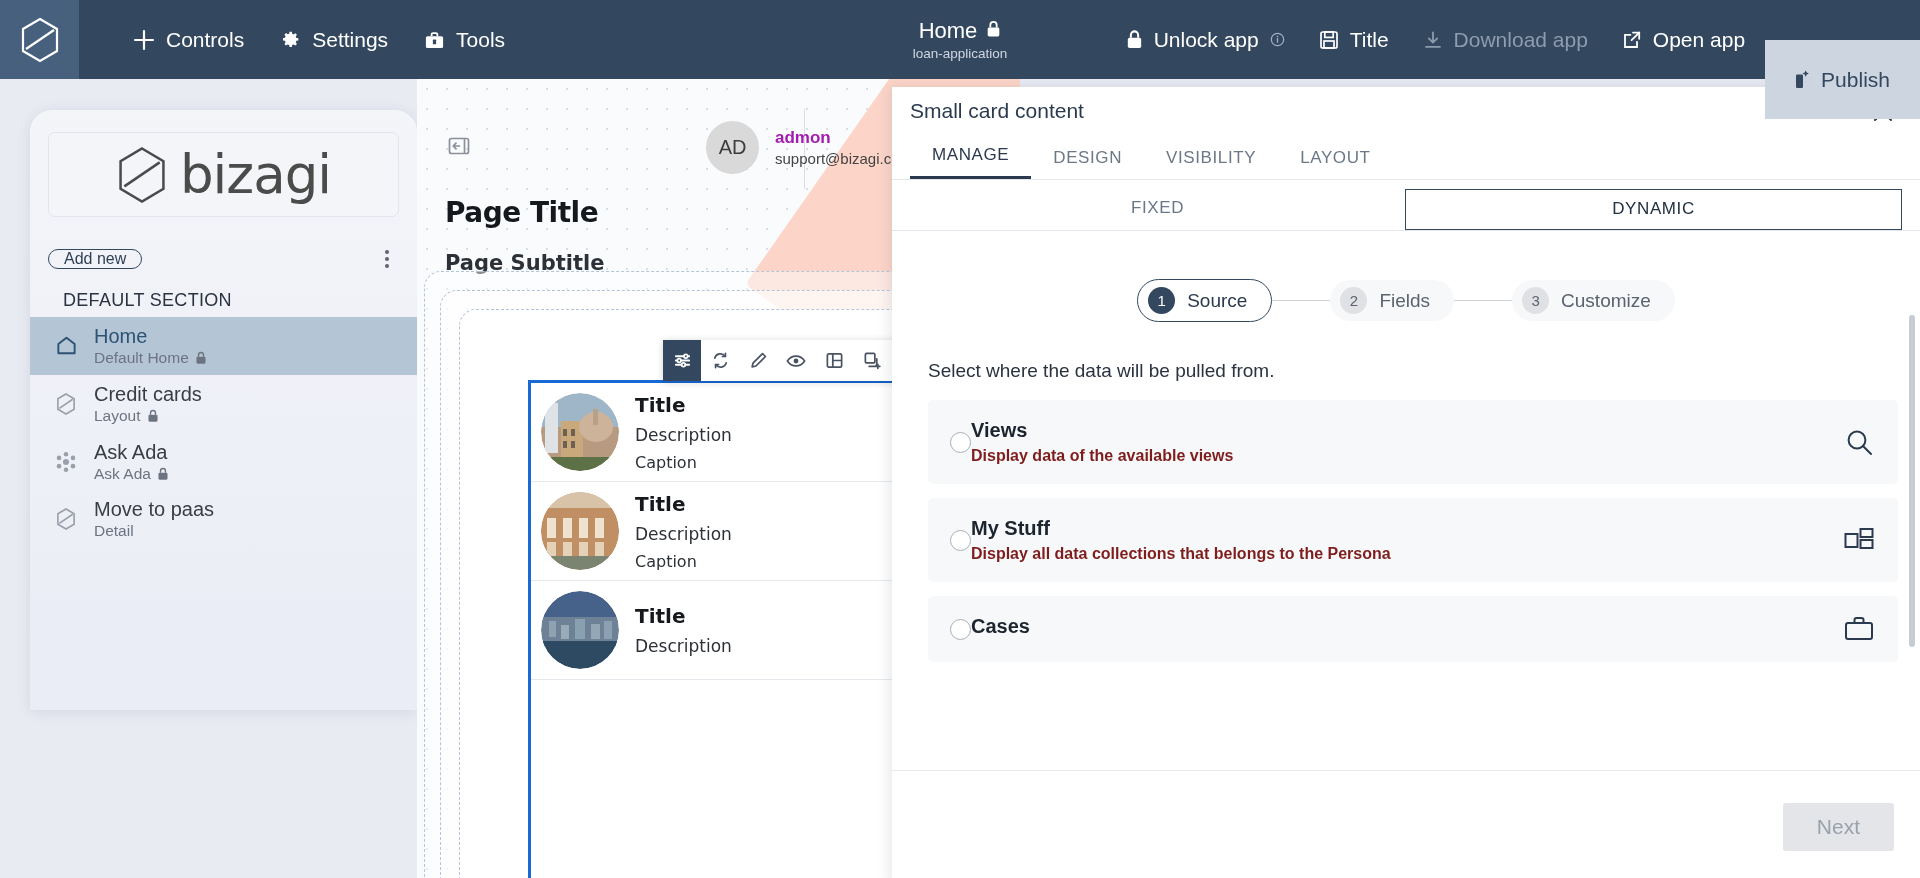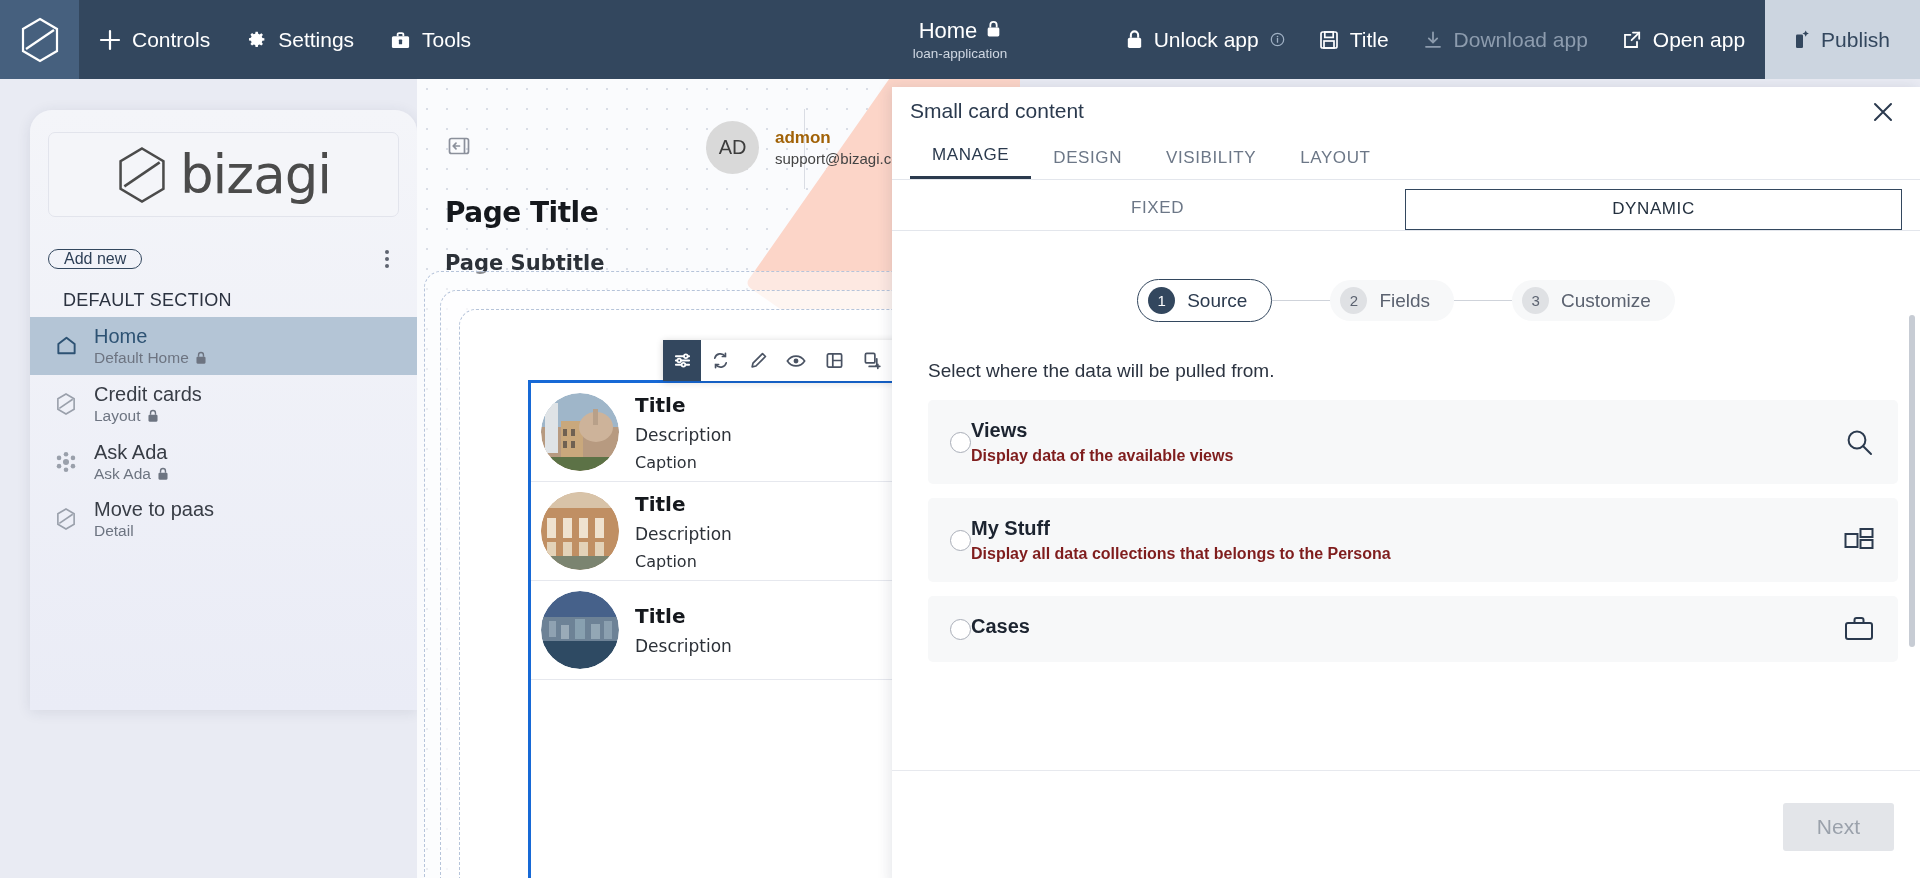--- a/index.html
+++ b/index.html
@@ -13,21 +13,21 @@
 
   
   .topbar {
     position: absolute; top: 0; left: 0; width: 1920px; height: 79px;
     background: #33475e; display: flex; align-items: stretch; z-index: 40;
   }
   .logo-box {
     width: 79px; height: 79px; background: #46607e;
     display: flex; align-items: center; justify-content: center; flex: none;
   }
-  .topbar-left { display: flex; align-items: center; gap: 4px; padding-left: 4px; }
+  .topbar-left { display: flex; align-items: center; gap: 4px; padding-left: 38px; }
   .tb-item {
     display: flex; align-items: center; gap: 11px;
     color: #ffffff; font-size: 21px; padding: 8px 16px; cursor: pointer;
     white-space: nowrap;
   }
   .tb-item.disabled { color: #8d9cae; }
   .tb-icon { display: flex; align-items: center; justify-content: center; flex: none; }
 
   .topbar-center {
     position: absolute; left: 0; right: 0; top: 0; height: 79px;
@@ -40,21 +40,21 @@
   .tb-sub { color: #cfd7e2; font-size: 13.5px; margin-top: 2px; }
 
   .topbar-right {
     position: absolute; right: 0; top: 0; height: 79px;
     display: flex; align-items: stretch;
   }
   .tb-right-group { display: flex; align-items: center; gap: 2px; padding-right: 4px; }
   .publish-btn {
     display: flex; align-items: center; gap: 11px;
     background: #ccd5e0; color: #33475e; font-size: 21px;
-    padding: 0 30px 0 26px; height: 79px; cursor: pointer; white-space: nowrap;
+    padding: 0 30px 0 26px; height: 79px; cursor: pointer; white-space: nowrap; margin-top: 40px;
   }
 
   
   .body-area {
     position: absolute; top: 79px; left: 0; width: 1920px; height: 799px;
     background: #e9ebf3;
   }
 
   
   .nav-card {
@@ -117,21 +117,21 @@
   .collapse-btn {
     position: absolute; left: 30px; top: 55px; width: 24px; height: 24px;
     cursor: pointer;
   }
   .avatar-row { position: absolute; right: 108px; top: 42px; display: flex; align-items: center; gap: 16px; }
   .avatar {
     width: 53px; height: 53px; border-radius: 50%; background: #d9d9d9;
     display: flex; align-items: center; justify-content: center;
     font-size: 20px; color: #3d3d3d; flex: none;
   }
-  .av-name { font-size: 17px; font-weight: bold; color: #a16207; line-height: 1.3; }
+  .av-name { font-size: 17px; font-weight: bold; color: #a21caf; line-height: 1.3; }
   .av-mail { font-size: 15px; color: #444; line-height: 1.3; }
   .divider-v { position: absolute; right: 215px; top: 30px; width: 1px; height: 80px; background: #dadde4; }
 
   .page-title { position: absolute; left: 28px; top: 117px; font-size: 28px; font-weight: bold; color: #15181d;
     font-family: "DejaVu Sans", sans-serif; letter-spacing: -.5px;}
   .page-sub { position: absolute; left: 28px; top: 172px; font-size: 21px; font-weight: bold; color: #2c3138;
     font-family: "DejaVu Sans", sans-serif;}
 
   .drop1 { position: absolute; left: 7px; top: 192px; right: 7px; bottom: -40px;
     border: 1.5px dashed #b6c4da; border-radius: 17px; background: rgba(255,255,255,.45);}

